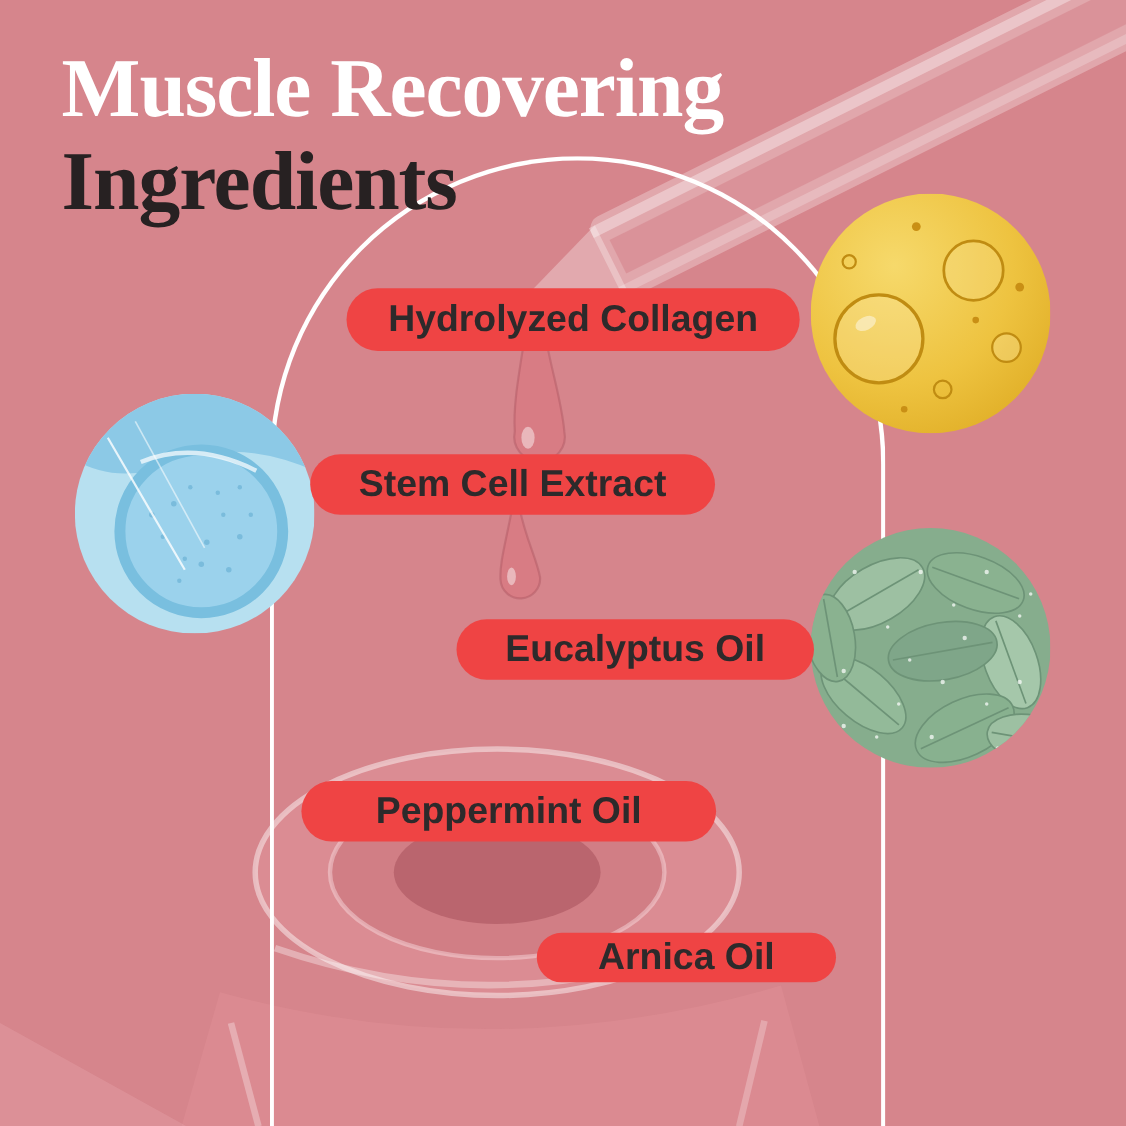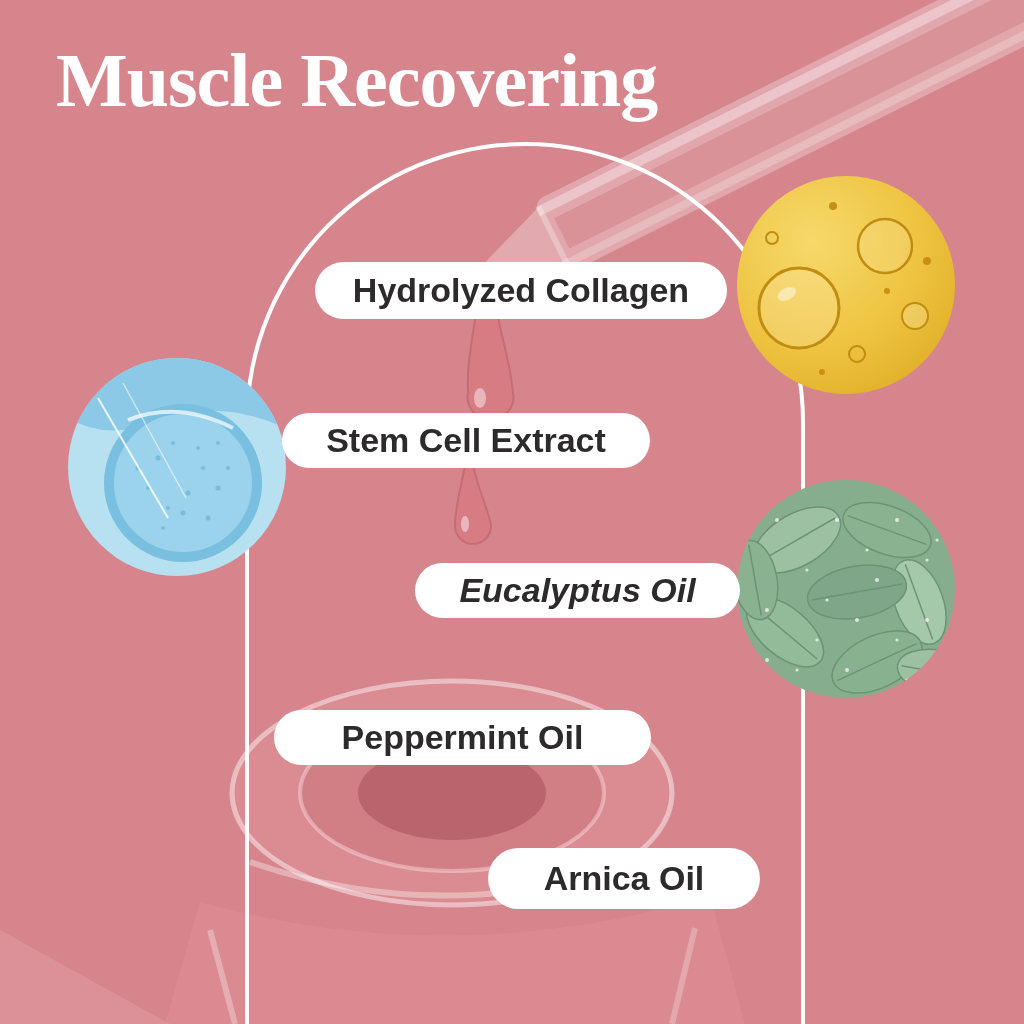--- a/index.html
+++ b/index.html
@@ -18,29 +18,29 @@
 
   .title {
     position:absolute; left:56px; top:38px;
     font-family:Liberation Serif, serif; font-weight:700;
     font-size:76px; line-height:1.12; letter-spacing:-1px;
   }
   .title-line1 { color:#ffffff; }
   .title-line2 { color:#272122; }
 
   .pill {
-    position:absolute; background:#ffffff; border-radius:999px;
+    position:absolute; background:#ef4444; border-radius:999px;
     display:flex; align-items:center; justify-content:center;
     font-size:34px; font-weight:700; color:#2d2a2b; white-space:nowrap;
   }
   .pill-collagen   { left:315px; top:262px; width:412px; height:57px; }
   .pill-stemcell   { left:282px; top:413px; width:368px; height:55px;justify-content:center; }
-  .pill-eucalyptus { left:415px; top:563px; width:325px; height:55px;font-style:italic; }
+  .pill-eucalyptus { left:415px; top:563px; width:325px; height:55px; }
   .pill-peppermint { left:274px; top:710px; width:377px; height:55px; }
-  .pill-arnica     { left:488px; top:848px; width:272px; height:61px;align-items:center; }
+  .pill-arnica     { left:488px; top:848px; width:272px; height:45px;align-items:center; }
 
   .photo-circle {
     position:absolute; width:218px; height:218px;
     border-radius:50%; overflow:hidden;
   }
   .photo-collagen   { left:737px; top:176px; }
   .photo-tablet     { left:68px;  top:358px; }
   .photo-eucalyptus { left:737px; top:480px; }
   .photo-circle svg { display:block; }
 </style>
@@ -189,20 +189,21 @@
           <circle cx="90" cy="120" r="1.6"></circle>
         <circle cx="140" cy="100" r="2"></circle>
           <circle cx="200" cy="60" r="1.6"></circle>
           <circle cx="30" cy="180" r="2"></circle>
       </g>
     </svg>
   </div>
 
   <div class="title">
     <div class="title-line1">Muscle Recovering</div>
+    <div class="title-line2">Ingredients</div>
   </div>
 
   <div class="pill pill-collagen">
     <span>Hydrolyzed Collagen</span>
   </div>
   <div class="pill pill-stemcell">
     <span>Stem Cell Extract</span>
   </div>
   <div class="pill pill-eucalyptus">
     <span>Eucalyptus Oil</span>

